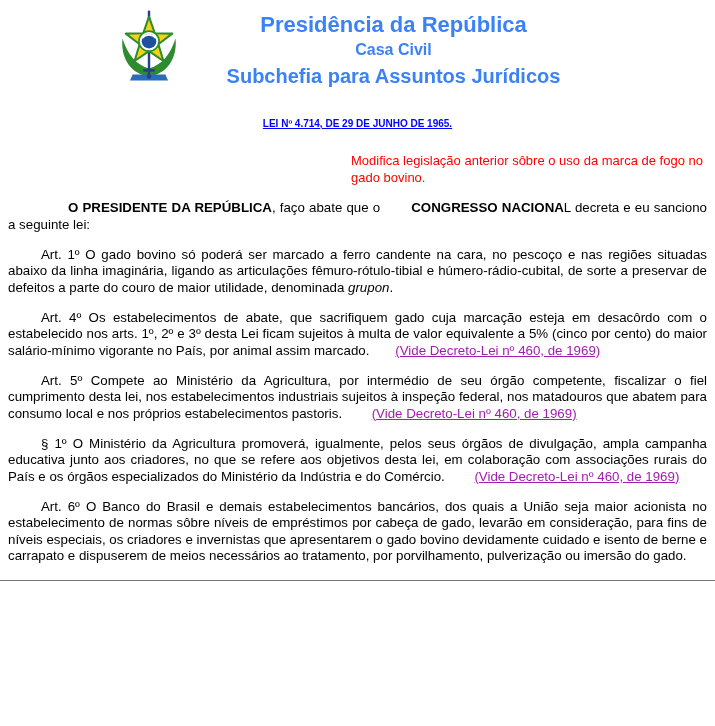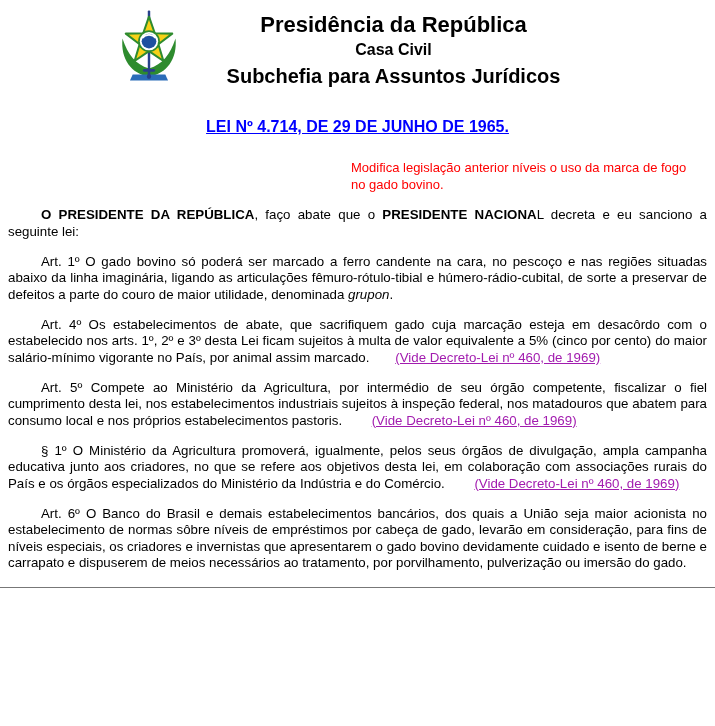--- a/index.html
+++ b/index.html
@@ -24,32 +24,32 @@
   .emblem {
     position: absolute;
     left: 107px;
     top: 3px;
     width: 68px;
     height: 80px;
   }
   .header-text {
     margin-left: 72px;
     text-align: center;
-    color: #000000;
+    color: #3b82f6;
     font-weight: bold;
     padding-top: 6px;
   }
   .h1 { font-size: 22px; line-height: 1.15; }
   .h2 { font-size: 16px; margin-top: 4px; }
   .h3 { font-size: 20px; margin-top: 6px; }
   
   .law-title {
     text-align: center;
     margin-top: 22px;
-    font-size: 16px;
+    font-size: 10px;
     font-weight: bold;
   }
   .law-title a {
     color: #0000ff;
     text-decoration: underline;
   }
   
   .summary {
     width: 352px;
     margin: 24px 4px 0 auto;
@@ -64,21 +64,21 @@
     font-size: 13.3px;
     line-height: 1.23;
     color: #000000;
     text-align: justify;
     text-indent: 33px;
     margin: 14px 0;
   }
   main a {
     color: #a21caf;
   }
-  .b { font-weight: bold; }
+  .b { font-weight: bold; margin-left: 27px; }
   .i { font-style: italic; margin-top: 24px; }
   hr.bottom {
     border: none;
     border-top: 1px solid #777;
     margin: 16px -8px 0 -8px;
   }
 </style>
 </head>
 <body>
 
@@ -109,24 +109,24 @@
       <div class="h1">Presidência da República</div>
       <div class="h2">Casa Civil</div>
       <div class="h3">Subchefia para Assuntos Jurídicos</div>
     </div>
   </header>
 
   <div class="law-title">
     <a href="#">LEI Nº 4.714, DE 29 DE JUNHO DE 1965.</a>
   </div>
 
-  <div class="summary">Modifica legislação anterior níveis o uso da marca de fogo no gado bovino.</div>
+  <div class="summary">Modifica legislação anterior sôbre o uso da marca de fogo no gado bovino.</div>
 
   <main>
-      <p><span class="b">O PRESIDENTE DA REPÚBLICA</span><span>, faço abate que o </span><span class="b">PRESIDENTE NACIONA</span><span>L decreta e eu sanciono a seguinte lei:</span></p>
+      <p><span class="b">O PRESIDENTE DA REPÚBLICA</span><span>, faço abate que o </span><span class="b">CONGRESSO NACIONA</span><span>L decreta e eu sanciono a seguinte lei:</span></p>
       <p><span>Art. 1º O gado bovino só poderá ser marcado a ferro candente na cara, no pescoço e nas regiões situadas abaixo da linha imaginária, ligando as articulações fêmuro-rótulo-tibial e húmero-rádio-cubital, de sorte a preservar de defeitos a parte do couro de maior utilidade, denominada </span><span class="i">grupon</span><span>.</span></p>
       <p><span>Art. 4º Os estabelecimentos de abate, que sacrifiquem gado cuja marcação esteja em desacôrdo com o estabelecido nos arts. 1º, 2º e 3º desta Lei ficam sujeitos à multa de valor equivalente a 5% (cinco por cento) do maior salário-mínimo vigorante no País, por animal assim marcado.</span><span>&nbsp;&nbsp;&nbsp;&nbsp;&nbsp;&nbsp;&nbsp;</span><a href="#">(Vide Decreto-Lei nº 460, de 1969)</a></p>
       <p><span>Art. 5º Compete ao Ministério da Agricultura, por intermédio de seu órgão competente, fiscalizar o fiel cumprimento desta lei, nos estabelecimentos industriais sujeitos à inspeção federal, nos matadouros que abatem para consumo local e nos próprios estabelecimentos pastoris.</span><span>&nbsp;&nbsp;&nbsp;&nbsp;&nbsp;&nbsp;&nbsp;&nbsp;</span><a href="#">(Vide Decreto-Lei nº 460, de 1969)</a></p>
       <p><span>§ 1º O Ministério da Agricultura promoverá, igualmente, pelos seus órgãos de divulgação, ampla campanha educativa junto aos criadores, no que se refere aos objetivos desta lei, em colaboração com associações rurais do País e os órgãos especializados do Ministério da Indústria e do Comércio.</span><span>&nbsp;&nbsp;&nbsp;&nbsp;&nbsp;&nbsp;&nbsp;&nbsp;</span><a href="#">(Vide Decreto-Lei nº 460, de 1969)</a></p>
       <p><span>Art. 6º O Banco do Brasil e demais estabelecimentos bancários, dos quais a União seja maior acionista no estabelecimento de normas sôbre níveis de empréstimos por cabeça de gado, levarão em consideração, para fins de níveis especiais, os criadores e invernistas que apresentarem o gado bovino devidamente cuidado e isento de berne e carrapato e dispuserem de meios necessários ao tratamento, por porvilhamento, pulverização ou imersão do gado.</span></p>
     </main>
 
   <hr class="bottom">
 
 </div>

